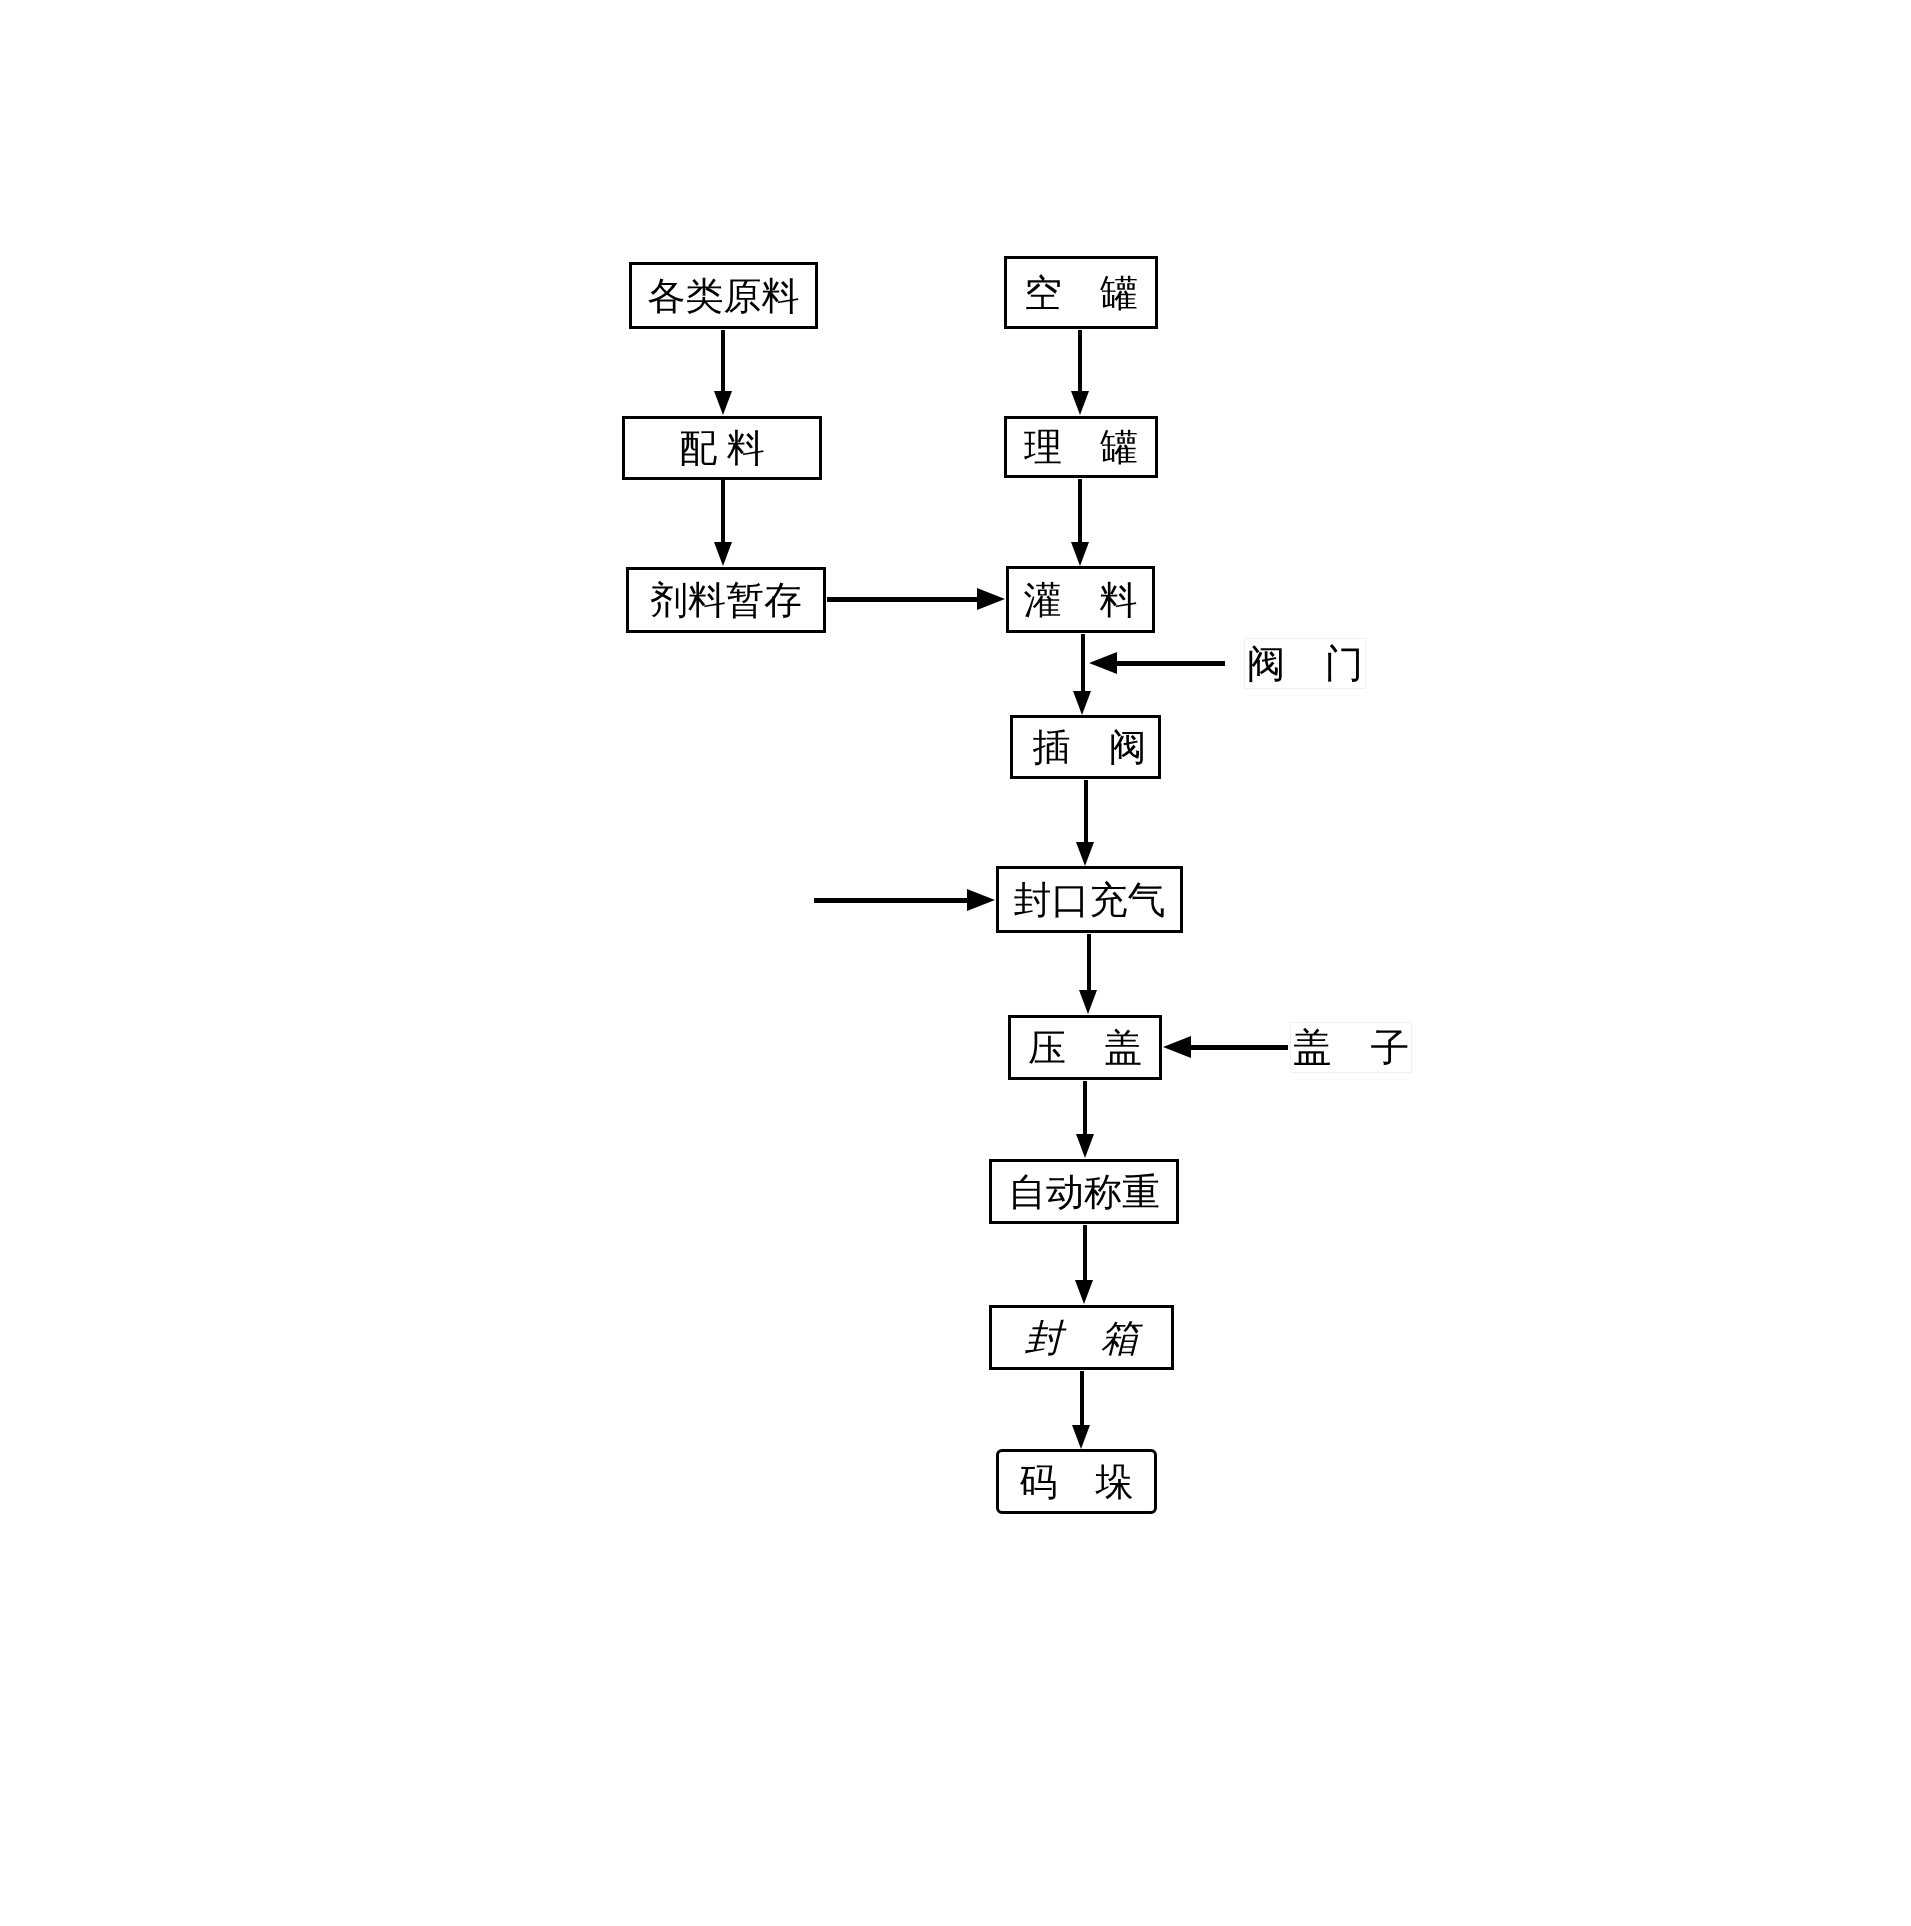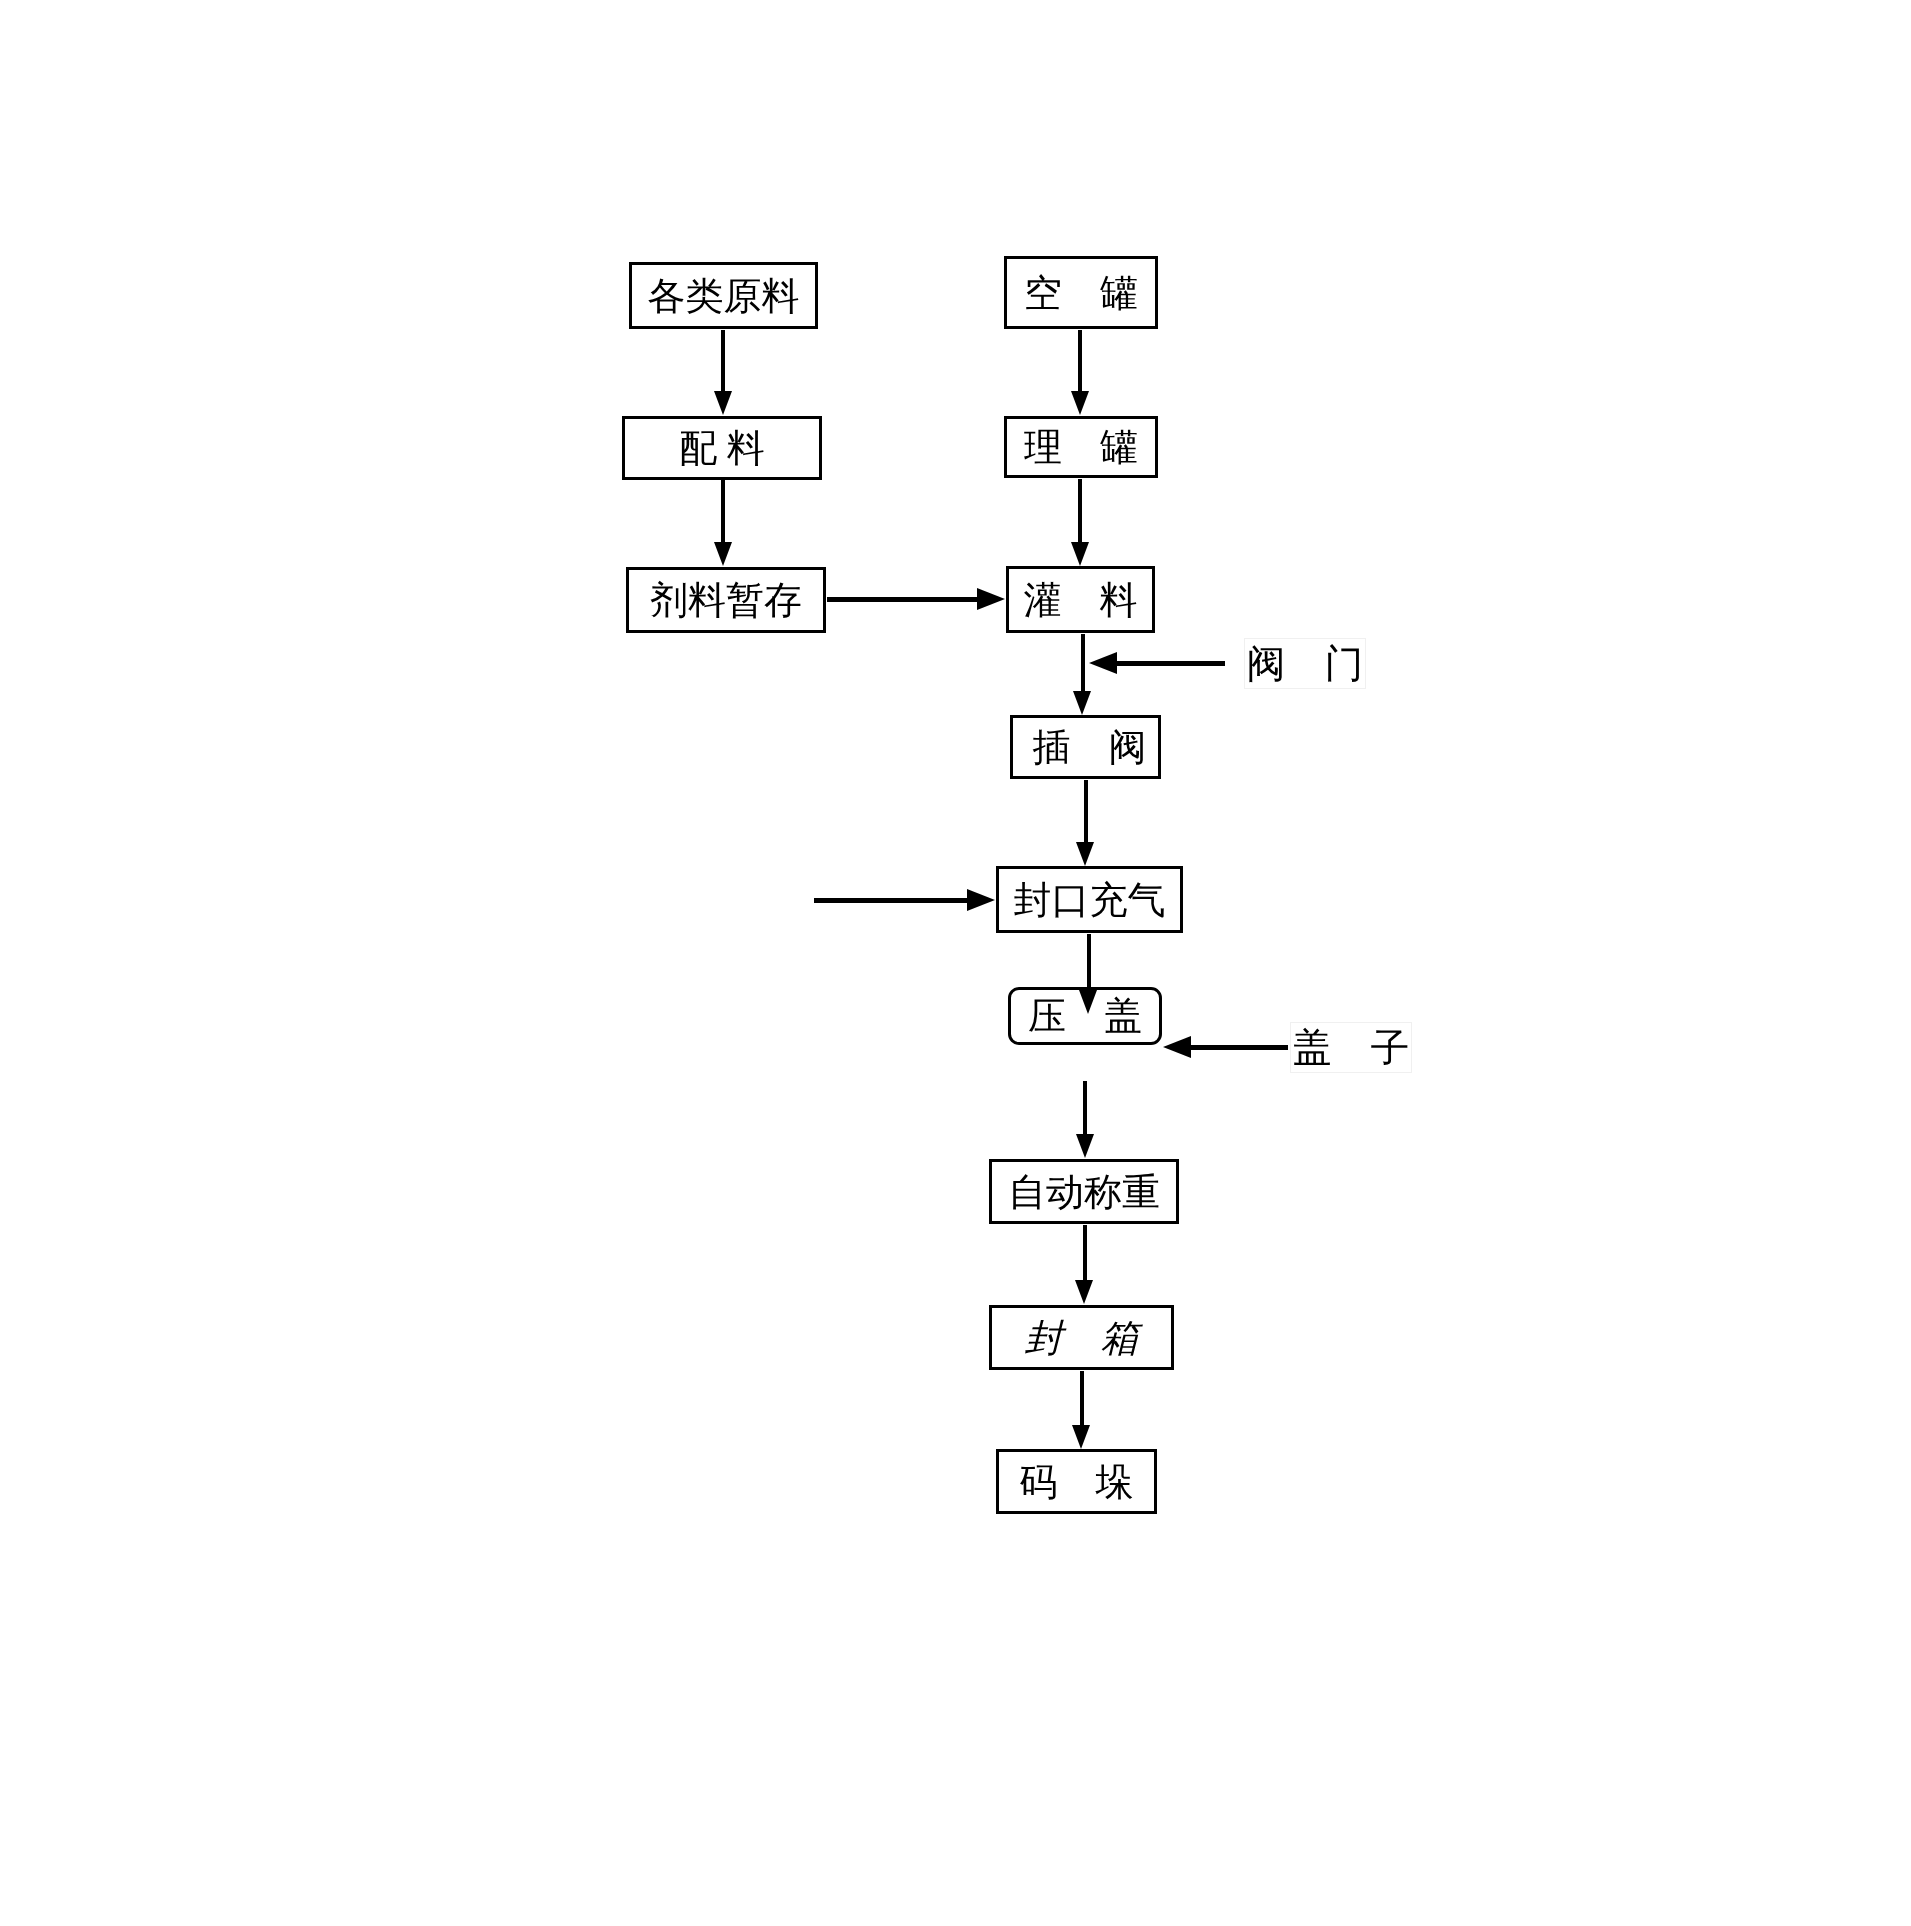--- a/index.html
+++ b/index.html
@@ -48,30 +48,30 @@
       </div>
       <div class="node" style="left: 1006px; top: 566px; width: 149px; height: 67px;">
         <span>灌　料</span>
       </div>
       <div class="node" style="left: 1010px; top: 715px; width: 151px; height: 64px; padding-left: 8px;">
         <span>插　阀</span>
       </div>
       <div class="node" style="left: 996px; top: 866px; width: 187px; height: 67px;">
         <span>封口充气</span>
       </div>
-      <div class="node" style="left: 1008px; top: 987px; width: 154px; height: 58px; border-radius: 11px;">
+      <div class="node" style="left: 1008px; top: 1015px; width: 154px; height: 65px;">
         <span>压　盖</span>
       </div>
       <div class="node" style="left: 989px; top: 1159px; width: 190px; height: 65px;">
         <span>自动称重</span>
       </div>
       <div class="node" style="left: 989px; top: 1305px; width: 185px; height: 65px; font-style: italic;">
         <span>封　箱</span>
       </div>
-      <div class="node" style="left: 996px; top: 1449px; width: 161px; height: 65px;">
+      <div class="node" style="left: 996px; top: 1449px; width: 161px; height: 65px; border-radius: 6px;">
         <span>码　垛</span>
       </div>
       <div class="annot" style="left: 1244px; top: 638px; width: 122px; height: 51px;">
         <span>阀　门</span>
       </div>
       <div class="annot" style="left: 1290px; top: 1022px; width: 122px; height: 51px;">
         <span>盖　子</span>
       </div>
       <div class="line" style="left: 721px; top: 330px; width: 3.5px; height: 64px;"></div>
       <div class="head" style="left: 714px; top: 391px; border-left: 9.2px solid transparent; border-right: 9.2px solid transparent; border-top: 24px solid rgb(0, 0, 0);"></div>

